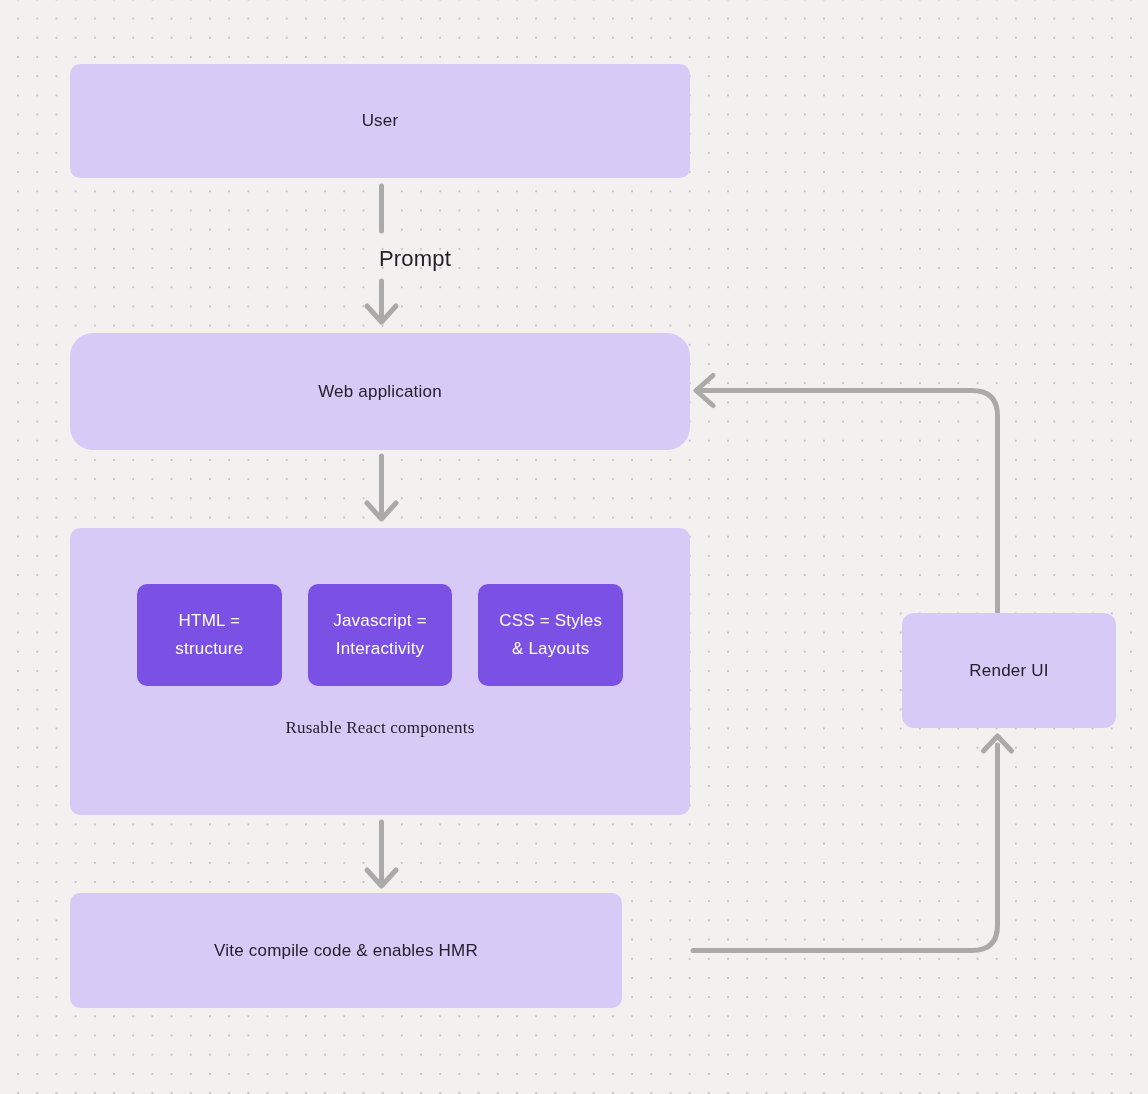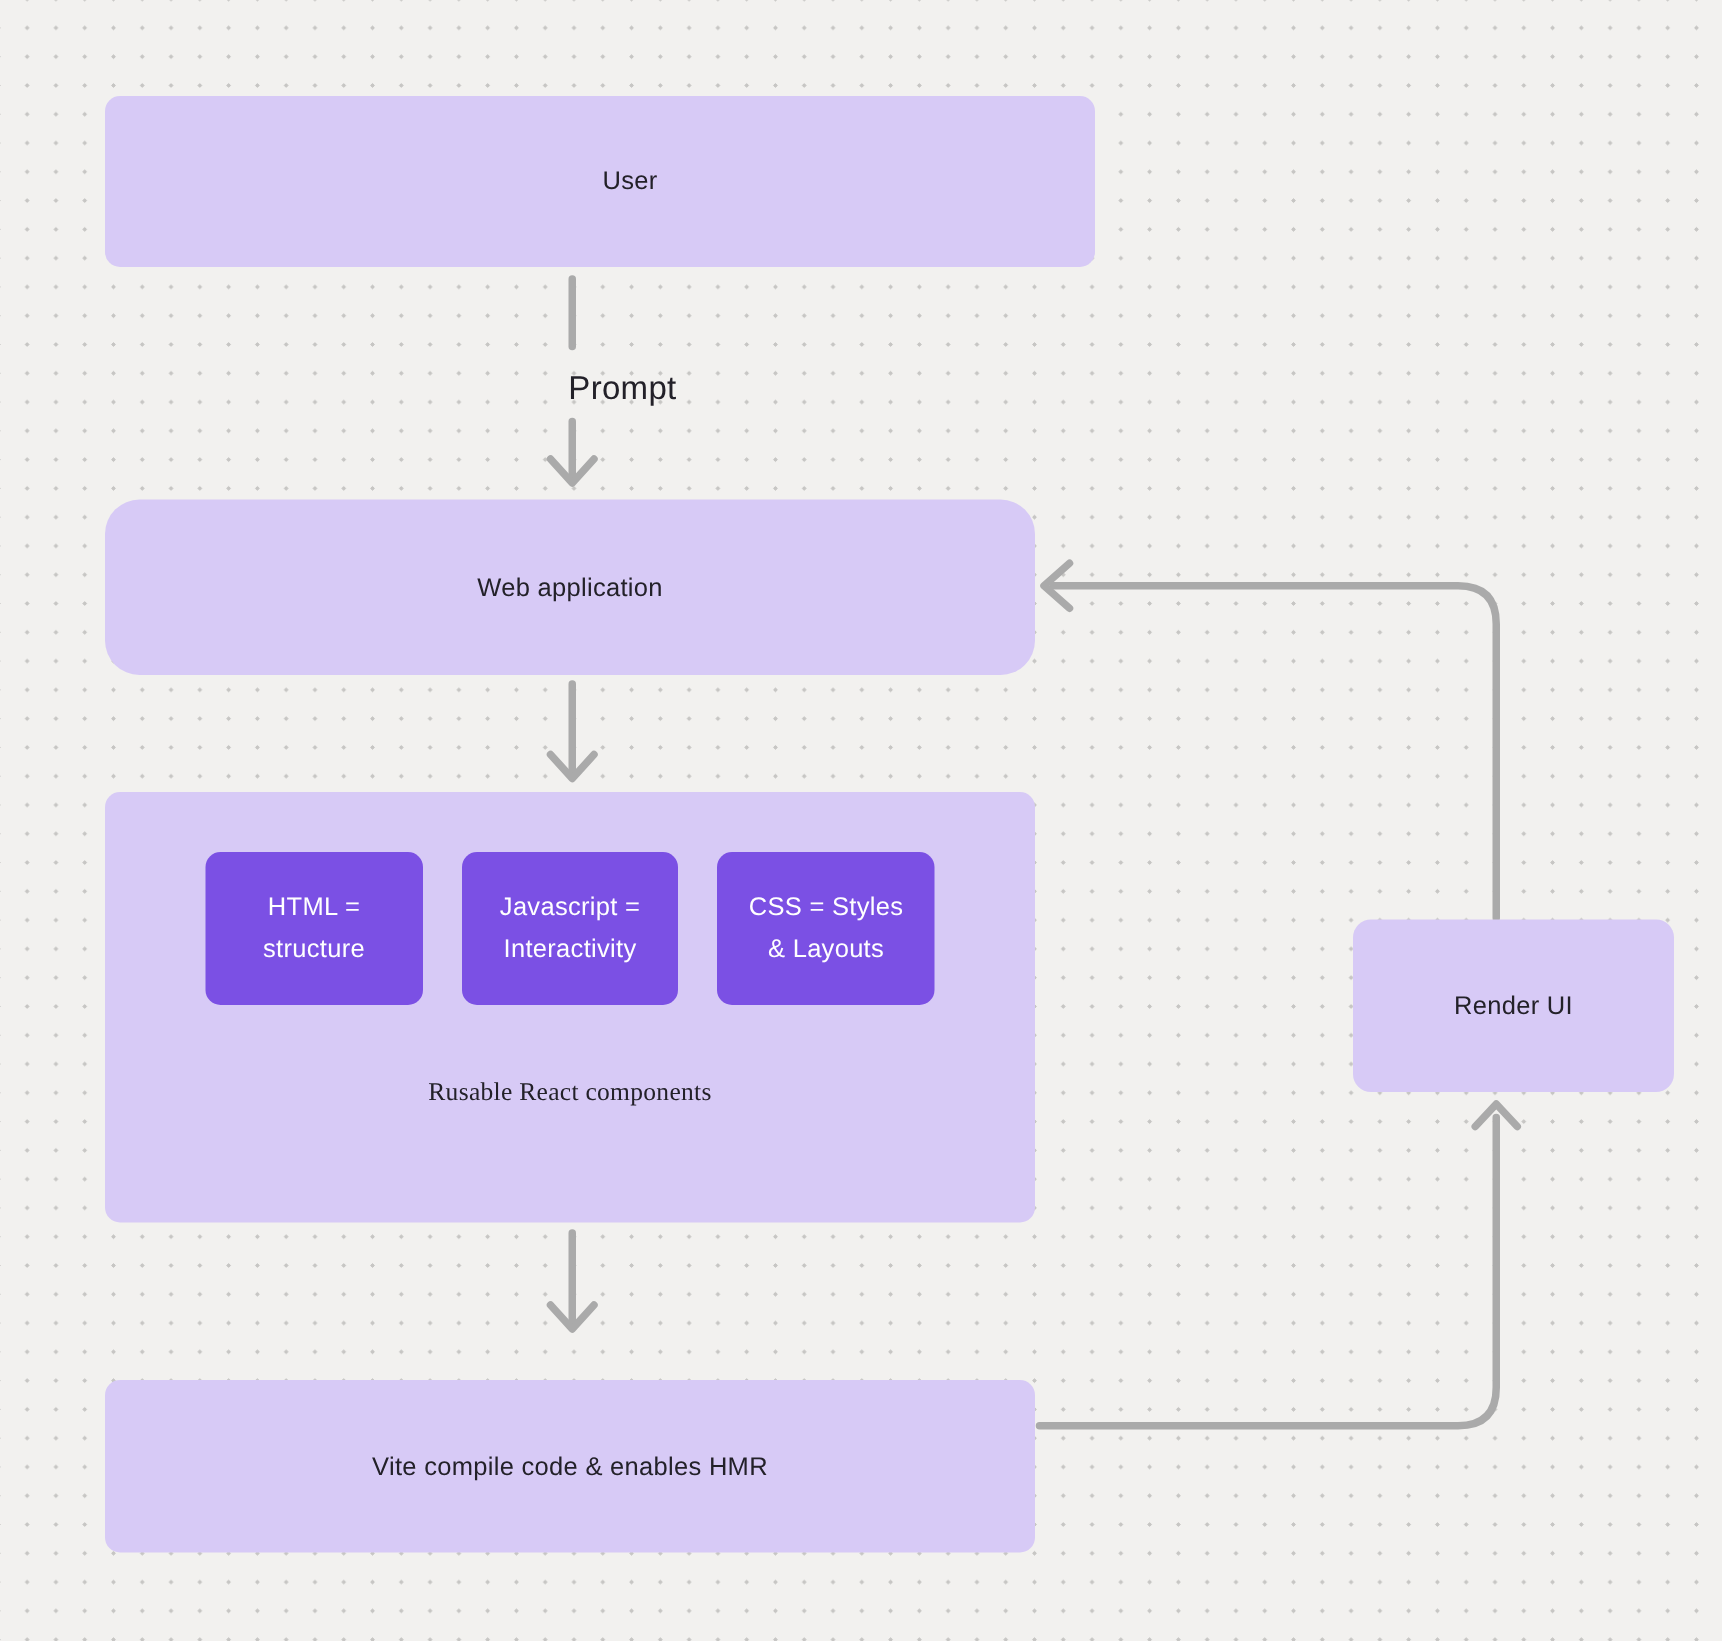--- a/index.html
+++ b/index.html
@@ -40,30 +40,30 @@
     border-radius: 10px;
     display: flex;
     align-items: center;
     justify-content: center;
     text-align: center;
     color: var(--node-text, #232129);
     font-size: 17px;
     font-weight: 500;
     letter-spacing: 0.2px;
   }
-  .node-user           { left: 70px;  top: 64px;  width: 620px; height: 114px; padding-left: 40px; }
+  .node-user           { left: 70px;  top: 64px;  width: 620px; height: 114px; }
   .node-webapp         { left: 70px;  top: 333px; width: 620px; height: 117px; border-radius: 23px; }
   .node-group          { left: 70px;  top: 528px; width: 620px; height: 287px; display: block; }
-  .node-vite           { left: 70px;  top: 893px; width: 620px; height: 115px; margin-top: 27px; }
+  .node-vite           { left: 70px;  top: 893px; width: 552px; height: 115px; }
   .node-render-ui      { left: 902px; top: 613px; width: 214px; height: 115px; border-radius: 12px; }
 
   .inner-row {
     position: absolute;
     left: 67px;
-    top: 40px;
+    top: 56px;
     width: 486px;
     display: flex;
     gap: 26px;
   }
   .inner-node {
     width: 145px;
     height: 102px;
     background: var(--inner-node-fill, #7b50e4);
     border-radius: 10px;
     color: var(--inner-node-text, #ffffff);

